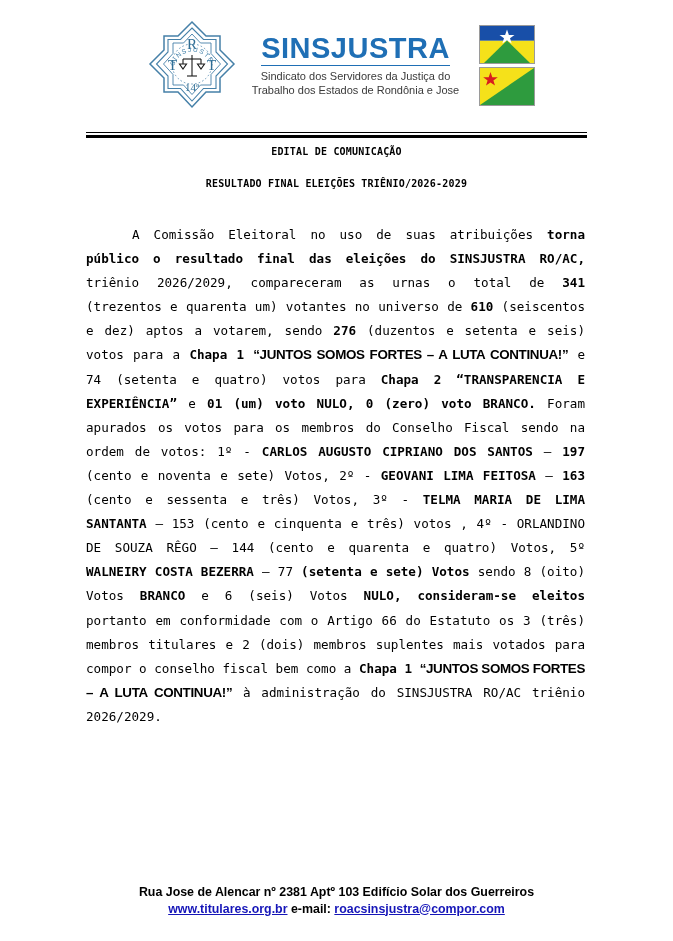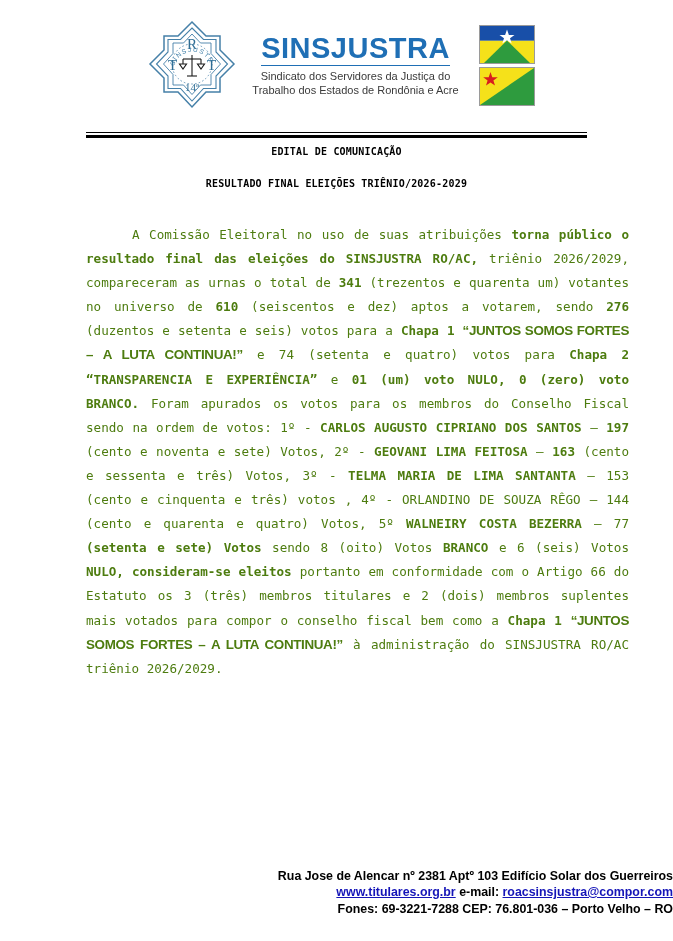--- a/index.html
+++ b/index.html
@@ -100,28 +100,28 @@
     font-weight: bold;
     letter-spacing: 0.2px;
     line-height: 1.0;
   }
   .title-line.second {
     margin-top: 22px;
   }
 
   
   .body-text {
-    margin: 0 44px 0 86px;
+    margin: 0 88px 0 86px;
     margin-top: 34px;
     font-family: "DejaVu Sans Mono", "Liberation Mono", monospace;
     font-size: 12.6px;
     line-height: 24.1px;
     text-align: justify;
     text-justify: inter-word;
-    color: #4d7c0f;
+    color: #000000;
     word-spacing: 0px;
   }
   .body-text p { margin: 0; }
   .indent { display: inline-block; width: 46px; }
 
   b.b { font-weight: bold; }
   span.r { font-weight: normal; }
 
   
   .slogan {
@@ -130,21 +130,21 @@
     font-size: 13.4px;
     letter-spacing: -0.35px;
   }
 
   
   .footer {
     position: absolute;
     left: 0;
     right: 0;
     bottom: 24px;
-    text-align: right;
+    text-align: center;
     font-family: "Liberation Sans", sans-serif;
     font-weight: bold;
     font-size: 12.4px;
     line-height: 16.5px;
     color: #000;
   }
   .footer a, .footer .lnk {
     color: #1515B8;
     text-decoration: underline;
   }
@@ -186,21 +186,21 @@
         <path id="arcpath" d="M34 48 A19 19 0 0 1 70 44" fill="none"></path>
         <text font-family="'Liberation Sans',sans-serif" font-size="6.4" fill="#3F7FA8" letter-spacing="1.4">
           <textPath href="#arcpath" startOffset="2%">SINSJUSTRA</textPath>
         </text>
       </svg>
     </div>
 
     <div class="brand-block">
       <div class="brand-name">SINSJUSTRA</div>
       <div class="brand-sub">Sindicato dos Servidores da Justiça do</div>
-      <div class="brand-sub" style="margin-top:0">Trabalho dos Estados de Rondônia e Acre</div>
+      <div class="brand-sub" style="margin-top:0">Trabalho dos Estados de Rondônia e Jose</div>
     </div>
 
     <div class="flags-wrap">
       <svg class="flag" viewBox="0 0 54 37">
         <rect x="0" y="0" width="54" height="14.8" fill="#184FA8"></rect>
         <rect x="0" y="14.8" width="54" height="22.2" fill="#F5E11A"></rect>
         <path d="M27 14.5 L50 37 L4 37 Z" fill="#2E9B3E"></path>
         <polygon fill="#ffffff" points="27,3.6 28.9,8.9 34.5,8.9 30,12.2 31.7,17.6 27,14.3 22.3,17.6 24,12.2 19.5,8.9 25.1,8.9"></polygon>
       </svg>
       <svg class="flag" viewBox="0 0 54 37">
@@ -218,16 +218,15 @@
     <div class="title-line second">RESULTADO FINAL ELEIÇÕES TRIÊNIO/2026-2029</div>
   </div>
 
   <div class="body-text">
     <p><span class="indent"></span><span class="r">A Comissão Eleitoral no uso de suas atribuições </span><b class="b">torna público o resultado final das eleições do SINSJUSTRA RO/AC,</b><span class="r"> triênio 2026/2029, compareceram as urnas o total de </span><b class="b">341</b><span class="r"> (trezentos e quarenta um) votantes no universo de </span><b class="b">610</b><span class="r"> (seiscentos e dez) aptos a votarem, sendo </span><b class="b">276</b><span class="r"> (duzentos e setenta e seis) votos para a </span><b class="b">Chapa 1</b> <span class="slogan">“JUNTOS SOMOS FORTES – A LUTA CONTINUA!”</span><span class="r"> e 74 (setenta e quatro) votos para </span><b class="b">Chapa 2</b> <b class="b">“TRANSPARENCIA E EXPERIÊNCIA”</b><span class="r"> e </span><b class="b">01 (um) voto NULO, 0 (zero) voto BRANCO.</b><span class="r"> Foram apurados os votos para os membros do Conselho Fiscal sendo na ordem de votos: 1º - </span><b class="b">CARLOS AUGUSTO CIPRIANO DOS SANTOS</b><span class="r"> – </span><b class="b">197</b><span class="r"> (cento e noventa e sete) Votos, 2º - </span><b class="b">GEOVANI LIMA FEITOSA</b><span class="r"> – </span><b class="b">163</b><span class="r"> (cento e sessenta e três) Votos, 3º - </span><b class="b">TELMA MARIA DE LIMA SANTANTA</b><span class="r"> – 153 (cento e cinquenta e três) votos , 4º - ORLANDINO DE SOUZA RÊGO – 144 (cento e quarenta e quatro) Votos,  5º </span><b class="b">WALNEIRY COSTA BEZERRA</b><span class="r"> – 77 </span><b class="b">(setenta e sete) Votos</b><span class="r"> sendo 8 (oito) Votos </span><b class="b">BRANCO</b><span class="r"> e 6 (seis) Votos </span><b class="b">NULO, consideram-se eleitos</b><span class="r"> portanto em conformidade com o Artigo 66 do Estatuto os 3 (três) membros titulares e 2 (dois) membros suplentes mais votados para compor o conselho fiscal bem como a </span><b class="b">Chapa 1</b> <span class="slogan">“JUNTOS SOMOS FORTES – A LUTA CONTINUA!”</span><span class="r"> à administração do SINSJUSTRA RO/AC triênio 2026/2029.</span></p>
   </div>
 
   <div class="footer">
     <span class="fline">Rua Jose de Alencar nº 2381 Aptº 103 Edifício Solar dos Guerreiros</span>
     <span class="fline"><a class="lnk" href="#">www.titulares.org.br</a><span> e-mail: </span><a class="lnk" href="#">roacsinsjustra@compor.com</a></span>
-    <span class="fline">Fones: 69-3221-7288 CEP: 76.801-036 – Porto Velho – RO</span>
   </div>
 
 </div>
 
 </body></html>

